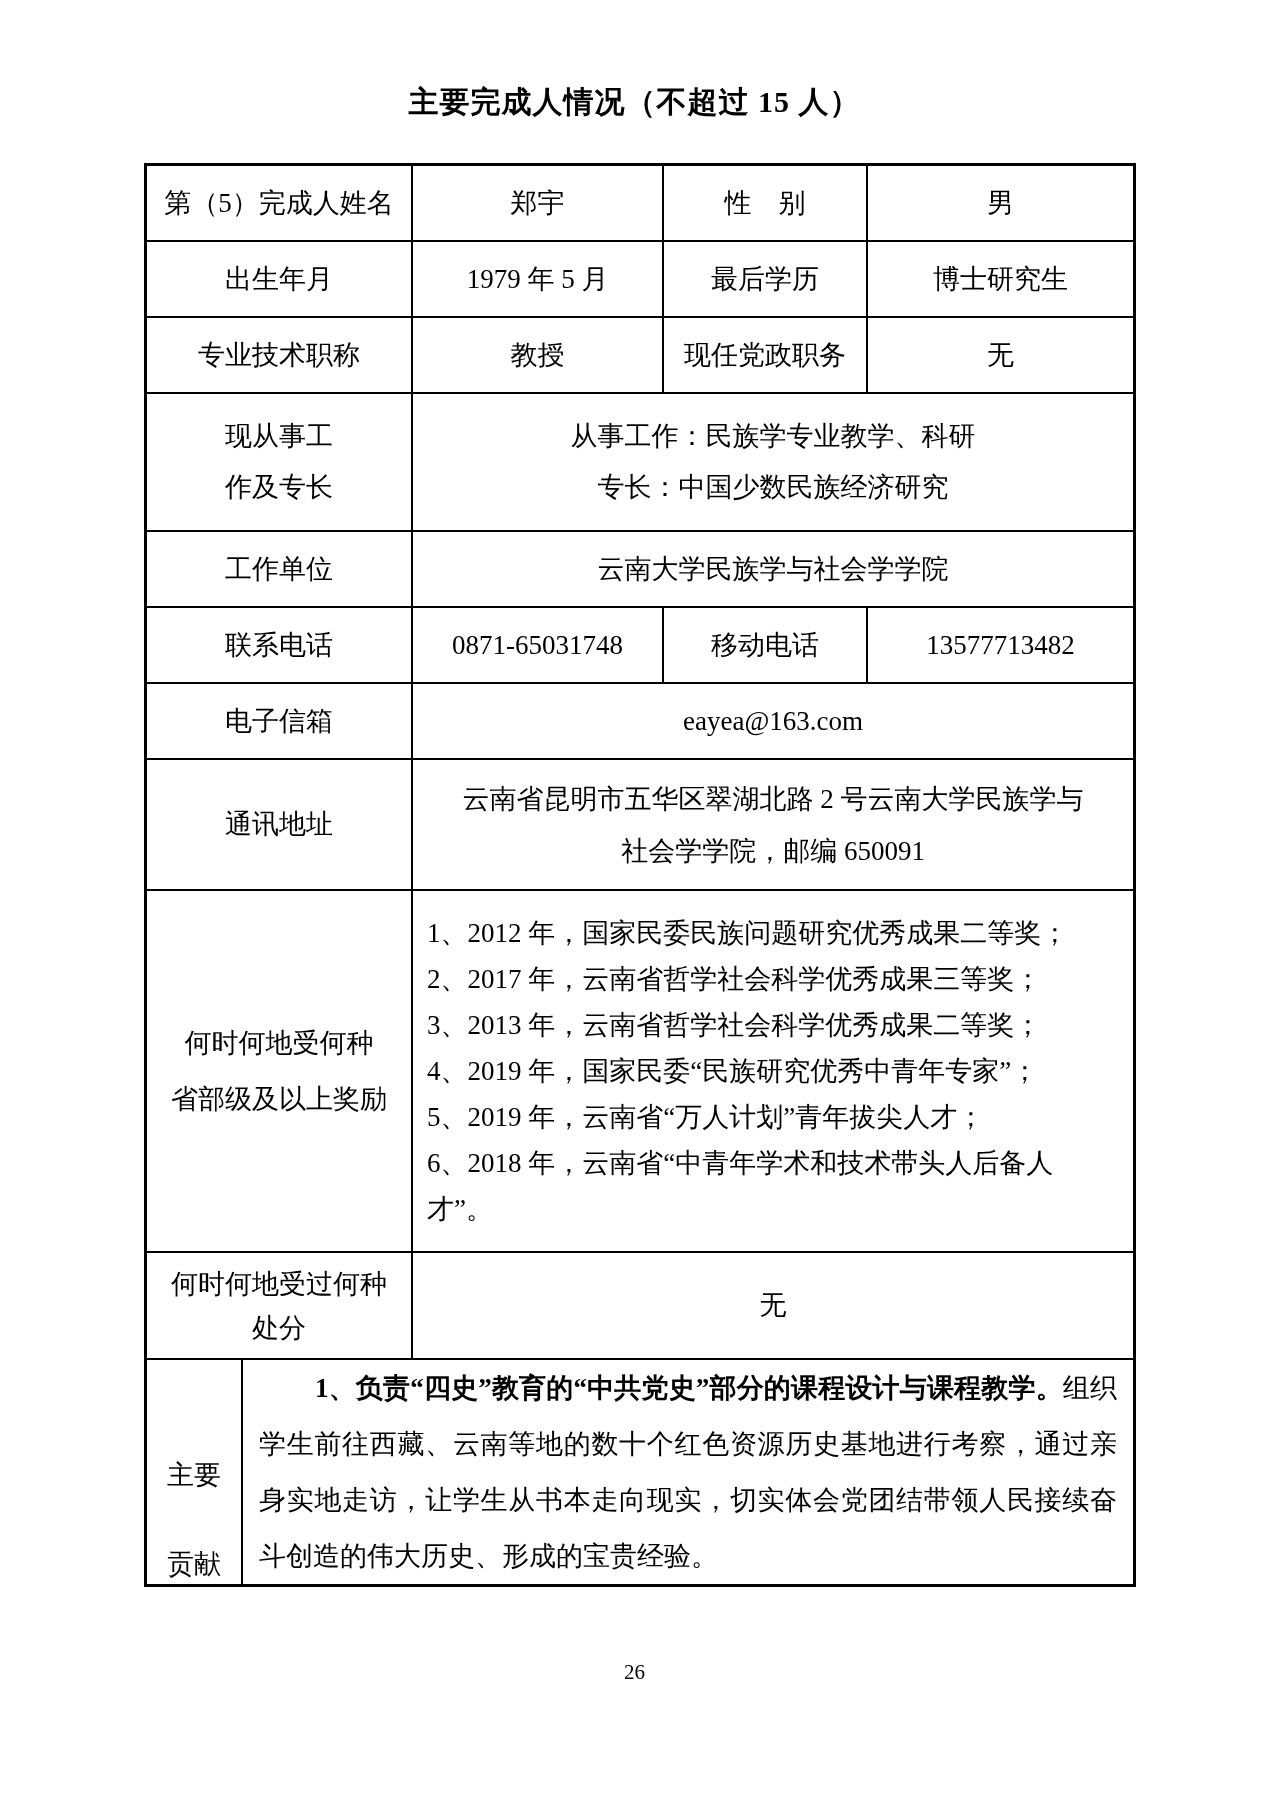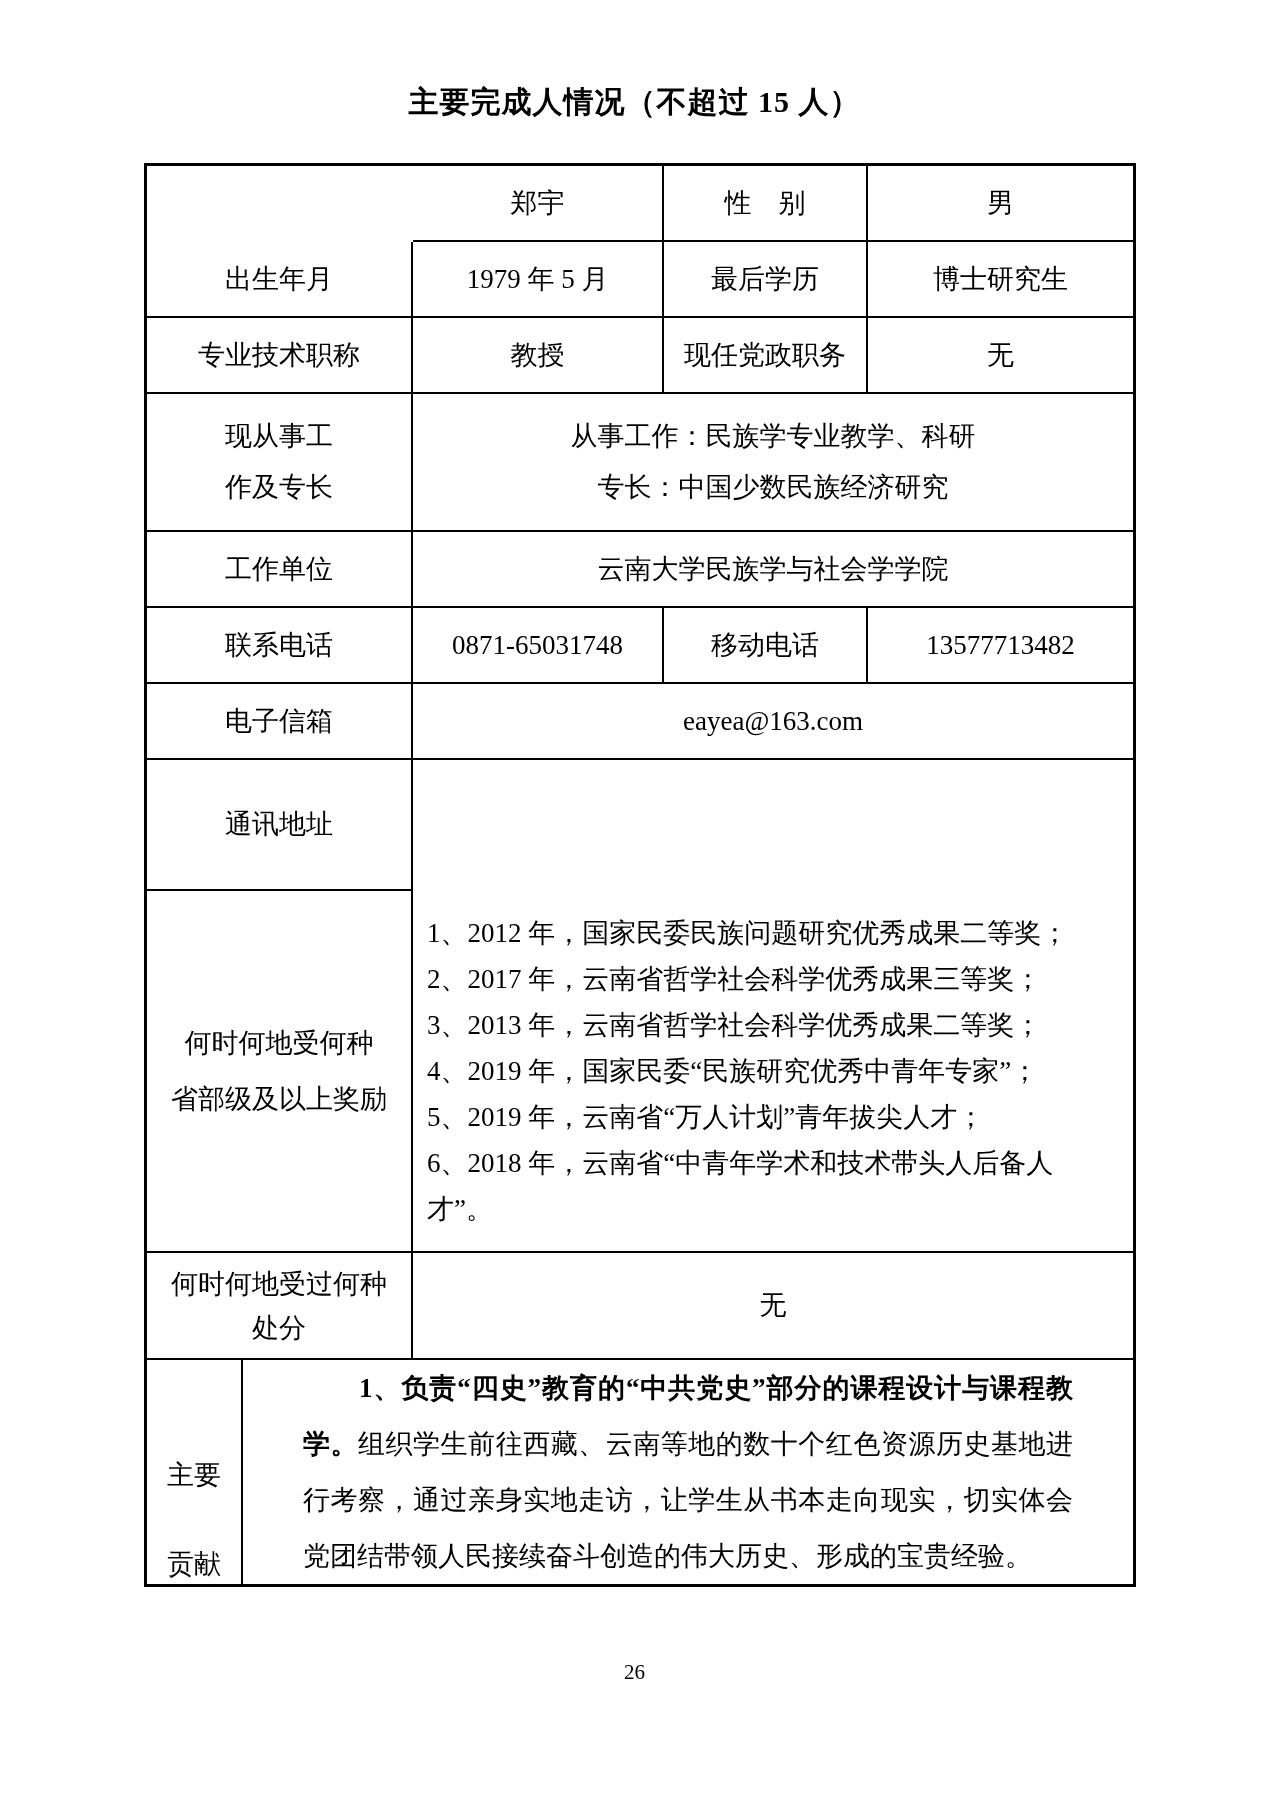--- a/index.html
+++ b/index.html
@@ -37,35 +37,36 @@
   .awards-label{flex-direction:column;justify-content:center;line-height:56px;}
   .awards-value{
     flex-direction:column;align-items:flex-start;justify-content:center;
     text-align:left;padding:2px 52px 2px 14px;line-height:46px;
   }
   .award-line{width:100%;}
   .punish-label{flex-direction:column;line-height:44px;}
   .contrib-label{flex-direction:column;justify-content:flex-end;gap:52px;}
   .contrib-value{
     display:block;text-align:justify;line-height:56px;
-    padding:0 60px;text-indent:56px;align-items:flex-start;
+    padding:0 16px;text-indent:56px;align-items:flex-start;
   }
   .lead-bold{font-weight:bold;}
   .page-number{
     position:absolute;left:0;top:1660px;width:100%;
     text-align:center;font-size:21px;
   }
 </style>
 </head>
 <body>
 
 <h1 class="doc-title">主要完成人情况（不超过 15 人）</h1>
 
 <div class="form-table">
 
+  <div class="cell c12">第（5）完成人姓名</div>
   <div class="cell c3">郑宇</div>
   <div class="cell c4">性　别</div>
   <div class="cell c5 no-r">男</div>
 
   <div class="cell c12">出生年月</div>
   <div class="cell c3">1979 年 5 月</div>
   <div class="cell c4">最后学历</div>
   <div class="cell c5 no-r">博士研究生</div>
 
   <div class="cell c12">专业技术职称</div>
@@ -87,20 +88,21 @@
 
   <div class="cell c12">联系电话</div>
   <div class="cell c3">0871-65031748</div>
   <div class="cell c4">移动电话</div>
   <div class="cell c5 no-r">13577713482</div>
 
   <div class="cell c12">电子信箱</div>
   <div class="cell c345 no-r">eayea@163.com</div>
 
   <div class="cell c12">通讯地址</div>
+  <div class="cell c345 no-r addr-value">云南省昆明市五华区翠湖北路 2 号云南大学民族学与社会学学院，邮编 650091</div>
 
   <div class="cell c12 awards-label">
     <span>何时何地受何种</span>
     <span>省部级及以上奖励</span>
   </div>
   <div class="cell c345 no-r awards-value">
     <div class="award-line">1、2012 年，国家民委民族问题研究优秀成果二等奖；</div>
     <div class="award-line">2、2017 年，云南省哲学社会科学优秀成果三等奖；</div>
     <div class="award-line">3、2013 年，云南省哲学社会科学优秀成果二等奖；</div>
     <div class="award-line">4、2019 年，国家民委“民族研究优秀中青年专家”；</div>

